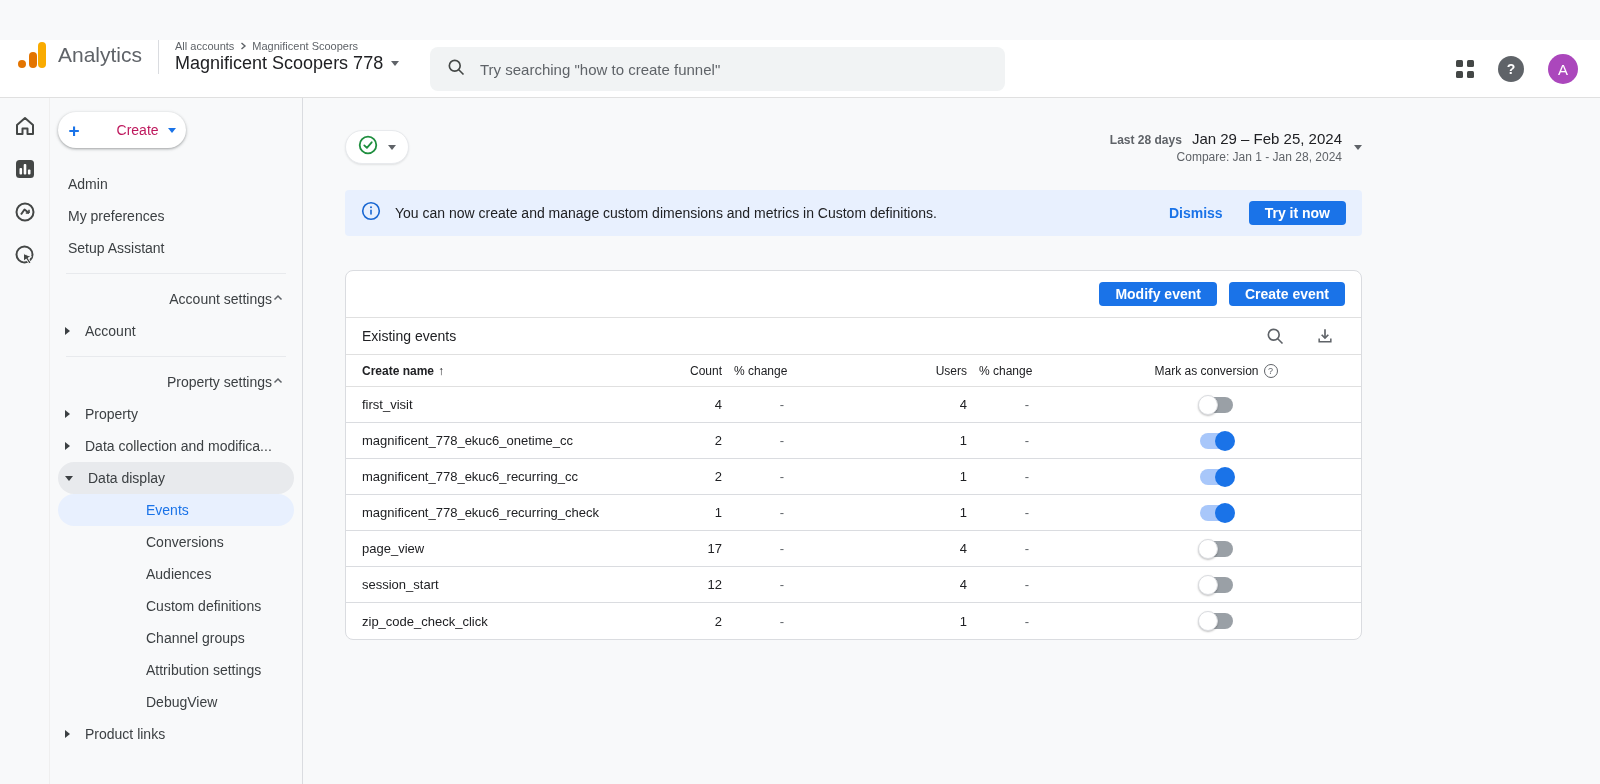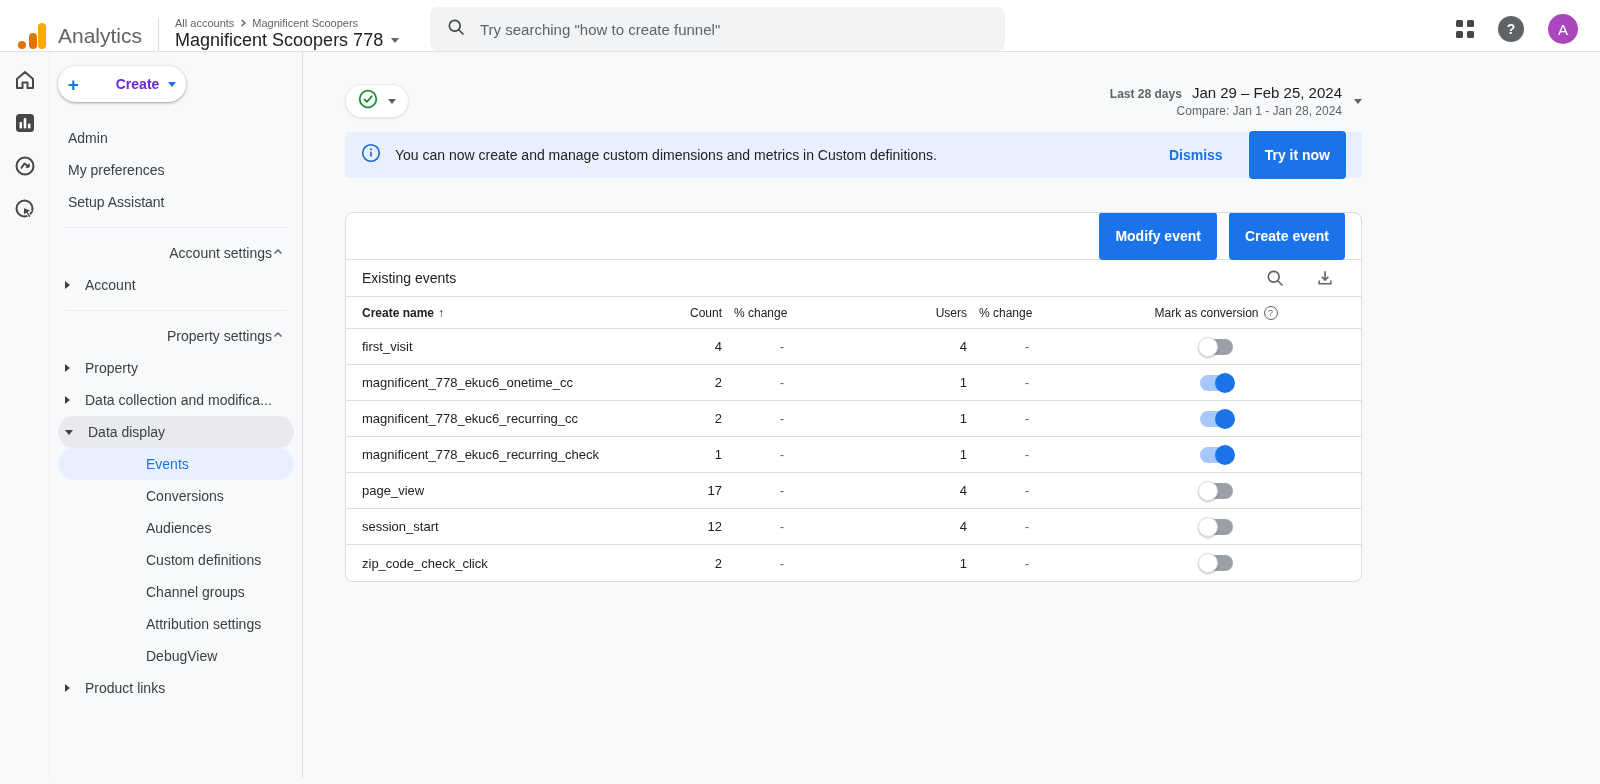--- a/index.html
+++ b/index.html
@@ -1,20 +1,20 @@
 <!DOCTYPE html>
 <html><head>
 <meta charset="utf-8">
 <style>
   * { box-sizing: border-box; margin: 0; padding: 0; }
   html, body { width: 1600px; height: 784px; overflow: hidden; }
   body { font-family: "Liberation Sans", sans-serif; background: #f8f9fa; color: #202124; }
 
   
-  .topbar { position: relative; height: 52px; background: #fff; border-bottom: 1px solid #e0e0e0; display: flex; align-items: flex-end; }
+  .topbar { position: relative; height: 58px; background: #fff; border-bottom: 1px solid #e0e0e0; display: flex; align-items: flex-start; margin-top: 40px; }
   .logo-block { display: flex; align-items: center; padding-left: 18px; }
   .ga-logo { position: relative; width: 30px; height: 30px; }
   .ga-logo .bar-tall { position: absolute; right: 2px; bottom: 2px; width: 8px; height: 26px; background: #f9ab00; border-radius: 4px; }
   .ga-logo .bar-mid { position: absolute; left: 11px; bottom: 2px; width: 8px; height: 16px; background: #e37400; border-radius: 4px; }
   .ga-logo .bar-dot { position: absolute; left: 0; bottom: 2px; width: 8px; height: 8px; background: #e37400; border-radius: 50%; }
   .logo-text { margin-left: 10px; font-size: 21px; color: #5f6368; }
   .topbar-divider { width: 1px; height: 34px; background: #dadce0; margin: 0 16px; }
   .crumb-block { display: flex; flex-direction: column; justify-content: center; }
   .crumb-line { display: flex; align-items: center; gap: 5px; font-size: 11px; color: #5f6368; }
   .crumb-sep svg { display: block; }
@@ -30,21 +30,21 @@
   .avatar { width: 30px; height: 30px; border-radius: 50%; background: #ab47bc; color: #fff; font-size: 15px; display: flex; align-items: center; justify-content: center; cursor: pointer; }
 
   
   .app { display: flex; height: 726px; }
   .rail { width: 50px; display: flex; flex-direction: column; align-items: center; padding-top: 16px; gap: 19px; border-right: 1px solid #efefef; }
   .rail .rail-icon { width: 24px; height: 24px; cursor: pointer; }
 
   .sidenav { width: 253px; border-right: 1px solid #dadce0; padding-top: 12px; overflow: hidden; }
   .create-btn { margin: 2px 0 20px 8px; width: 128px; height: 36px; border-radius: 18px; background: #fff; border: none; display: flex; align-items: center; justify-content: center; gap: 9px; cursor: pointer; box-shadow: 0 1px 2px rgba(60,64,67,.3), 0 1px 3px 1px rgba(60,64,67,.15); font-family: "Liberation Sans", sans-serif; }
   .create-btn .plus { color: #1a73e8; font-size: 19px; font-weight: bold; line-height: 1; }
-  .create-btn .label { color: #6d28d9; font-size: 14px; font-weight: bold; margin-left: 28px; }
+  .create-btn .label { color: #be185d; font-size: 14px; font-weight: normal; margin-left: 28px; }
   .create-btn .caret-down { border-top-color: #1a73e8; }
 
   .nav-item { height: 32px; display: flex; align-items: center; font-size: 14px; color: #3c4043; cursor: pointer; }
   .nav-item.link { padding-left: 18px; }
   .nav-item.section { padding-left: 18px; padding-right: 18px; justify-content: flex-end; }
   .nav-item.expand { padding-left: 15px; gap: 15px; }
   .nav-item.expanded { margin: 0 8px; border-radius: 16px; background: #e8eaed; padding-left: 7px; gap: 15px; }
   .nav-item.child { padding-left: 96px; }
   .nav-item.child.selected { margin: 0 8px; padding-left: 88px; border-radius: 16px; background: #e8f0fe; color: #1a73e8; align-items: center; }
   .nav-divider { height: 1px; background: #e8eaed; margin: 9px 16px; }
@@ -55,25 +55,25 @@
   .content { flex: 1; padding: 32px 0 0 42px; }
   .status-row { width: 1017px; height: 44px; display: flex; justify-content: space-between; align-items: flex-start; }
   .health-pill { height: 34px; padding: 0 12px; background: #fff; border: 1px solid #e8eaed; border-radius: 17px; display: flex; align-items: center; gap: 10px; cursor: pointer; box-shadow: 0 1px 2px rgba(60,64,67,.12); }
   .date-block { display: flex; align-items: center; gap: 12px; cursor: pointer; }
   .date-lines { text-align: right; }
   .date-top { display: flex; align-items: baseline; gap: 10px; justify-content: flex-end; }
   .date-preset { font-size: 12px; font-weight: bold; color: #5f6368; }
   .date-range { font-size: 15px; color: #202124; }
   .date-compare { font-size: 12px; color: #5f6368; margin-top: 3px; }
 
-  .banner { width: 1017px; height: 46px; margin-top: 4px; background: #e8f0fe; border-radius: 4px; display: flex; align-items: center; padding: 0 6px 0 16px; }
+  .banner { width: 1017px; height: 46px; margin-top: 16px; background: #e8f0fe; border-radius: 4px; display: flex; align-items: center; padding: 0 6px 0 16px; }
   .banner .msg { font-size: 14px; color: #202124; margin-left: 14px; }
   .banner .spacer { flex: 1; }
   .dismiss-link { font-size: 14px; font-weight: bold; color: #1a73e8; padding: 8px 16px; cursor: pointer; }
-  .btn-primary { background: #1a73e8; color: #fff; border: none; border-radius: 4px; height: 48px; padding: 0 16px; font-size: 14px; font-weight: bold; cursor: pointer; font-family: "Liberation Sans", sans-serif; }
+  .btn-primary { background: #1a73e8; color: #fff; border: none; border-radius: 4px; height: 24px; padding: 0 16px; font-size: 14px; font-weight: bold; cursor: pointer; font-family: "Liberation Sans", sans-serif; }
   .banner .btn-primary { margin-left: 10px; margin-right: 10px; }
 
   .events-card { width: 1017px; margin-top: 34px; background: #fff; border: 1px solid #dadce0; border-radius: 8px; overflow: hidden; }
   .card-actions { height: 46px; display: flex; justify-content: flex-end; align-items: center; gap: 12px; padding-right: 16px; }
   .card-subheader { border-top: 1px solid #e0e0e0; height: 37px; display: flex; align-items: center; padding: 0 26px 0 16px; }
   .card-subheader .title { font-size: 14px; color: #202124; }
   .card-subheader .sub-icons { margin-left: auto; display: flex; align-items: center; gap: 30px; }
   .sub-icons svg { cursor: pointer; display: block; }
 
   .tgrid { display: grid; grid-template-columns: 300px 60px 120px 65px 60px 120px 1fr; align-items: center; padding: 0 16px; }

